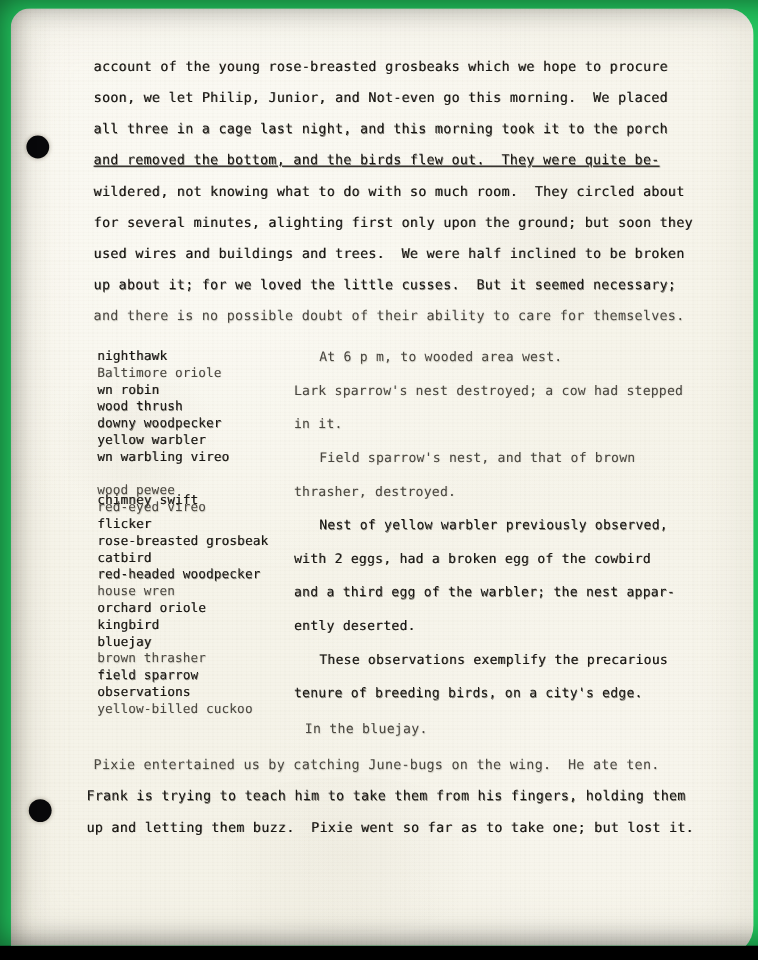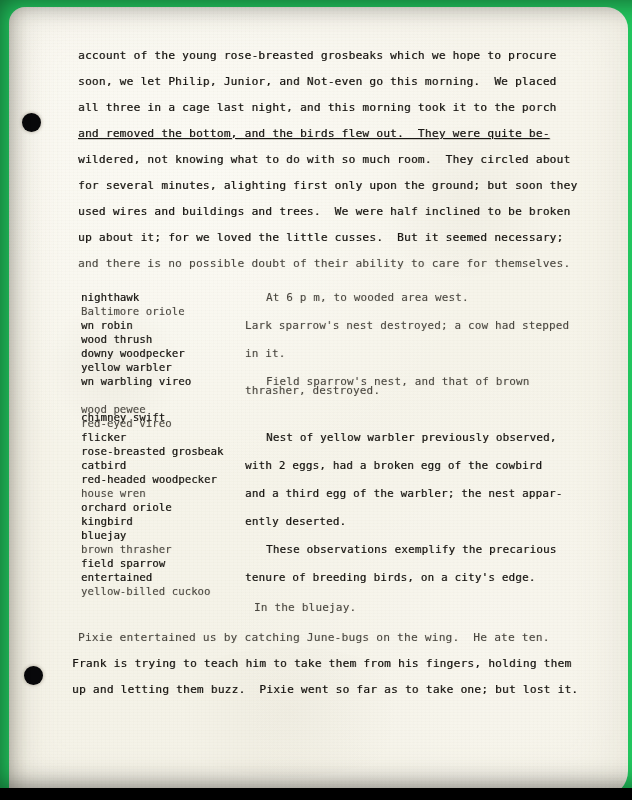--- a/index.html
+++ b/index.html
@@ -178,30 +178,30 @@
     <div class="typed list-line ink-strong" style="top:432px;">flicker</div>
     <div class="typed list-line ink-strong" style="top:446px;">rose-breasted grosbeak</div>
     <div class="typed list-line ink-strong" style="top:460px;">catbird</div>
     <div class="typed list-line ink-strong" style="top:474px;">red-headed woodpecker</div>
     <div class="typed list-line ink-light" style="top:488px;">house wren</div>
     <div class="typed list-line ink-strong" style="top:502px;">orchard oriole</div>
     <div class="typed list-line ink-strong" style="top:516px;">kingbird</div>
     <div class="typed list-line ink-strong" style="top:530px;">bluejay</div>
     <div class="typed list-line ink-light" style="top:544px;">brown thrasher</div>
     <div class="typed list-line ink-strong" style="top:558px;">field sparrow</div>
-    <div class="typed list-line ink-strong" style="top:572px;">entertained</div>
+    <div class="typed list-line ink-strong" style="top:572px;">observations</div>
     <div class="typed list-line ink-light" style="top:586px;">yellow-billed cuckoo</div>
   </div>
 
   <div id="observation-notes">
     <div class="typed note-line ink-light" style="left:266px; top:292px;">At 6 p m, to wooded area west.</div>
     <div class="typed note-line ink-light" style="left:245px; top:320px;">Lark sparrow's nest destroyed; a cow had stepped</div>
     <div class="typed note-line ink-light" style="left:245px; top:348px;">in it.</div>
     <div class="typed note-line ink-light" style="left:266px; top:376px;">Field sparrow's nest, and that of brown</div>
-    <div class="typed note-line ink-light" style="left:245px; top:385px;">thrasher, destroyed.</div>
+    <div class="typed note-line ink-light" style="left:245px; top:404px;">thrasher, destroyed.</div>
     <div class="typed note-line ink-strong" style="left:266px; top:432px;">Nest of yellow warbler previously observed,</div>
     <div class="typed note-line ink-strong" style="left:245px; top:460px;">with 2 eggs, had a broken egg of the cowbird</div>
     <div class="typed note-line ink-strong" style="left:245px; top:488px;">and a third egg of the warbler; the nest appar-</div>
     <div class="typed note-line ink-strong" style="left:245px; top:516px;">ently deserted.</div>
     <div class="typed note-line ink-strong" style="left:266px; top:544px;">These observations exemplify the precarious</div>
     <div class="typed note-line ink-strong" style="left:245px; top:572px;">tenure of breeding birds, on a city's edge.</div>
   </div>
 
   <div class="typed ink-light" id="evening-heading">In the bluejay.</div>
 

